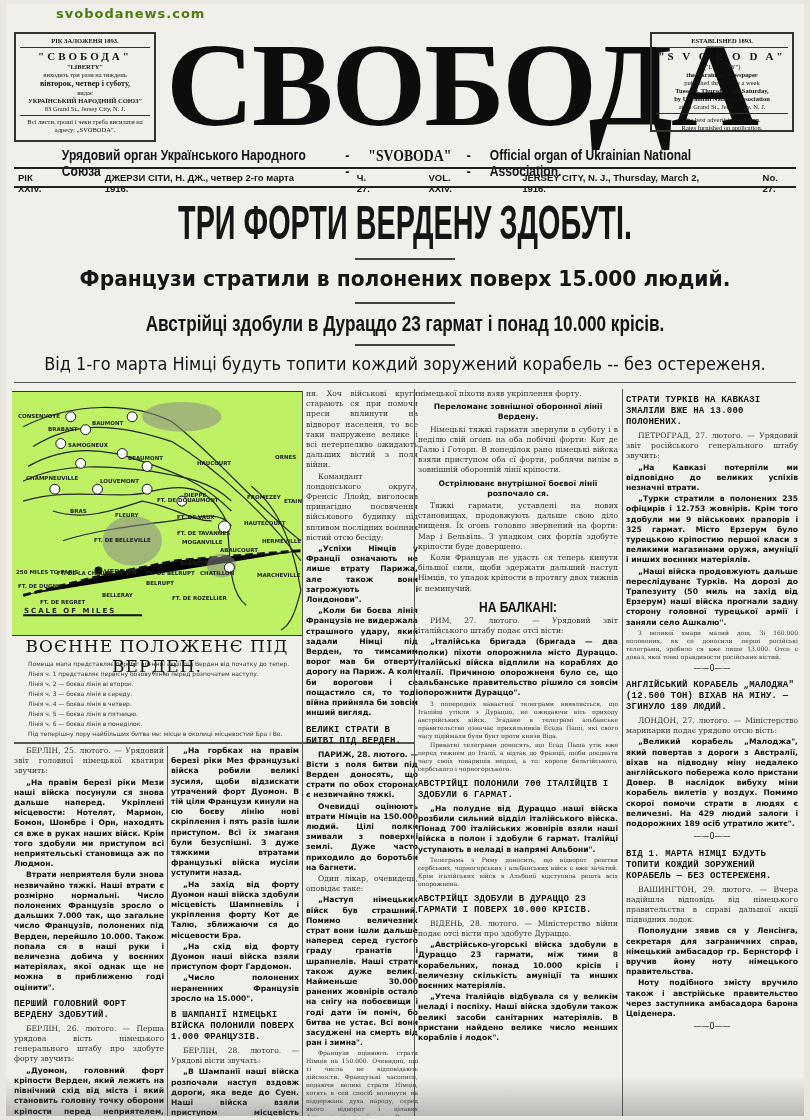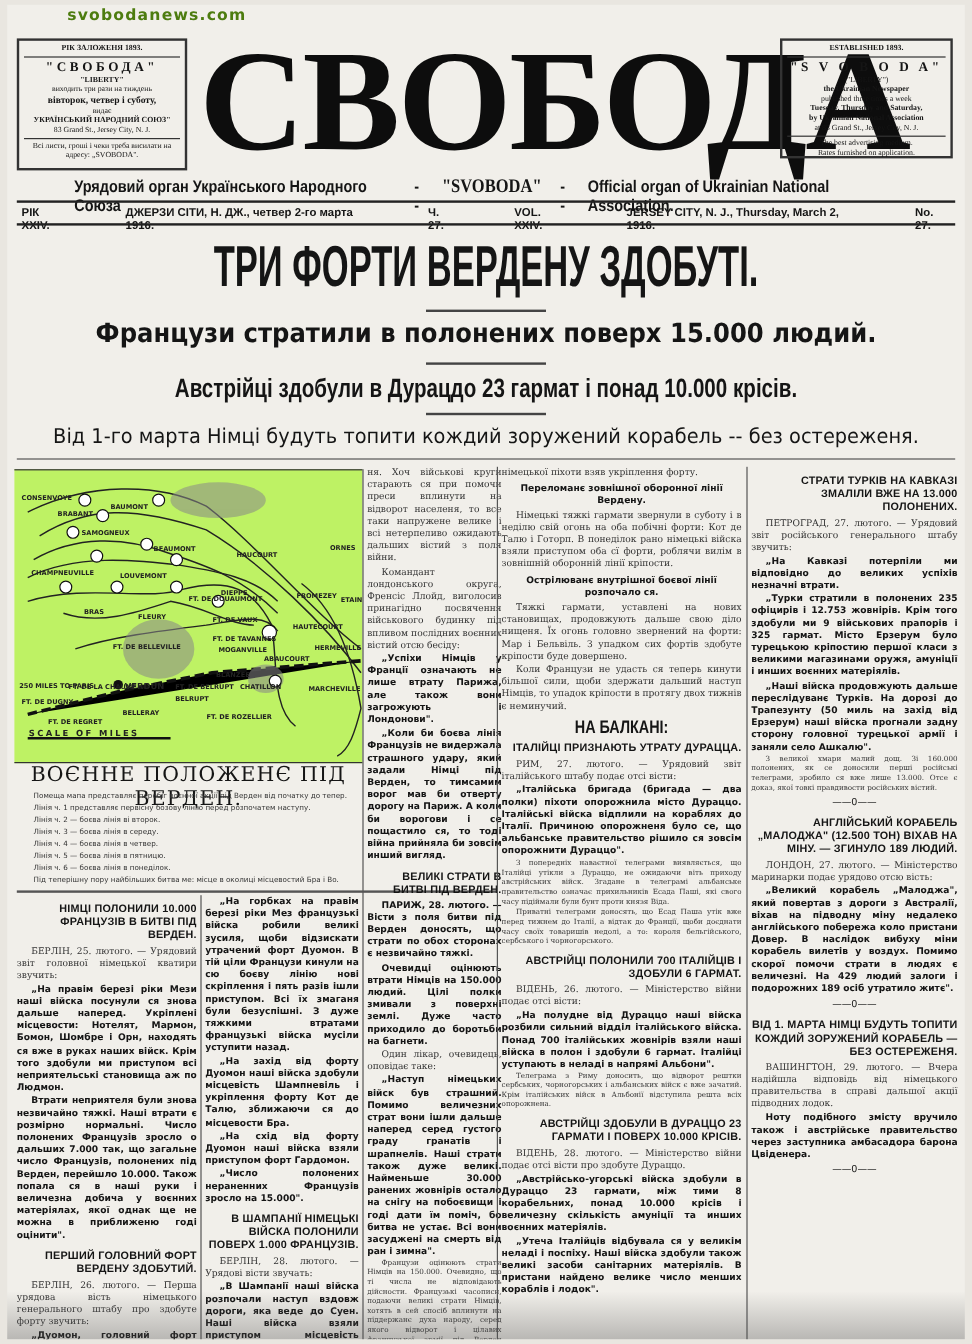--- a/index.html
+++ b/index.html
@@ -26,21 +26,21 @@
   .map { position: absolute; left: 6px; top: 387px; width: 290px; height: 245px; border-top: 1px solid #333; border-bottom: 1px solid #333; background: #bef264; overflow: hidden; }
   .map svg { width: 100%; height: 100%; }
   .maplabel { position: absolute; font: bold 5.5px "DejaVu Sans", sans-serif; color: #222; white-space: nowrap; }
   .maptitle { position: absolute; left: 6px; top: 632px; width: 290px; text-align: center; font-family: "DejaVu Serif", serif; font-size: 17px; letter-spacing: 1px; }
   .legend { position: absolute; left: 22px; top: 655px; width: 380px; font-family: "DejaVu Sans", sans-serif; font-size: 6px; line-height: 10px; color: #333; }
   .col { position: absolute; font-family: "DejaVu Sans", sans-serif; font-size: 7.6px; line-height: 10.2px; text-align: justify; overflow: hidden; }
   .col p { margin-bottom: 1px; text-indent: 12px; }
   .col .bd { font-weight: bold; }
   .col .ser { font-family: "DejaVu Serif", serif; color: #333; }
   .col .sm { font-size: 6px; line-height: 8px; color: #333; font-family: "DejaVu Serif", serif; }
-  .col h3 { font-family: Liberation Sans, sans-serif; font-size: 9px; font-weight: bold; text-align: right; line-height: 11px; margin: 6px 0 3px; letter-spacing: 0.2px; }
+  .col h3 { font-family: Liberation Mono, monospace; font-size: 9px; font-weight: bold; text-align: left; line-height: 11px; margin: 6px 0 3px; letter-spacing: 0.2px; }
   .col h4 { font-family: "DejaVu Sans", sans-serif; font-size: 7.6px; font-weight: bold; text-align: center; margin: 3px 0 2px; }
   .col h2 { font-family: "Liberation Sans", sans-serif; font-size: 15px; font-weight: bold; text-align: center; margin: 8px 0 4px; transform: scaleX(0.8); }
   .sep { text-align: center; font-size: 8px; margin: 3px 0; }
   .vrule { position: absolute; border-left: 1px solid #555; }
   .hrule { position: absolute; border-top: 2px solid #555; }
   .grime { position: absolute; left: 0; bottom: 0; width: 798px; height: 40px; background: linear-gradient(to bottom, rgba(80,80,80,0), rgba(80,80,80,0.35)); }
 </style>
 </head>
 <body>
 
@@ -187,21 +187,20 @@
     <div>Лінія ч. 2 — боєва лінія ві второк.</div>
     <div>Лінія ч. 3 — боєва лінія в середу.</div>
     <div>Лінія ч. 4 — боєва лінія в четвер.</div>
     <div>Лінія ч. 5 — боєва лінія в пятницю.</div>
     <div>Лінія ч. 6 — боєва лінія в понеділок.</div>
     <div>Під теперішну пору найбільших битва ме: місце в околиці місцевостий Бра і Во.</div>
   </div>
   <div class="hrule" style="left:8px;top:738px;width:400px"></div>
 
   <div class="col" style="left:8px;top:742px;width:150px;height:370px">
-    <h3>НІМЦІ ПОЛОНИЛИ 10.000 ФРАНЦУЗІВ В БИТВІ ПІД ВЕРДЕН.</h3>
     <p class="ser">БЕРЛІН, 25. лютого. — Урядовий звіт головної німецької кватири звучить:</p>
     <p class="bd">„На правім березі ріки Мези наші війска посунули ся знова дальше наперед. Укріплені місцевости: Нотелят, Мармон, Бомон, Шомбре і Орн, находять ся вже в руках наших війск. Крім того здобули ми приступом всі неприятельські становища аж по Людмон.</p>
     <p class="bd">Втрати неприятеля були знова незвичайно тяжкі. Наші втрати є розмірно нормальні. Число полонених Французів зросло о дальших 7.000 так, що загальне число Французів, полонених під Верден, перейшло 10.000. Також попала ся в наші руки і величезна добича у воєнних матеріялах, якої однак ще не можна в приближеню годі оцінити".</p>
     <h3>ПЕРШИЙ ГОЛОВНИЙ ФОРТ ВЕРДЕНУ ЗДОБУТИЙ.</h3>
     <p class="ser">БЕРЛІН, 26. лютого. — Перша урядова вість німецького генерального штабу про здобуте форту звучить:</p>
     <p class="bd">„Дуомон, головний форт кріпости Верден, який лежить на північний схід від міста і який становить головну точку оборони кріпости перед неприятелем, зістав здобутий вчера пополудни. Його взяв приступом 24 полк піхоти (з Брандебургії)".</p>
 
   </div>
   <div class="vrule" style="left:161px;top:742px;height:370px"></div>
 
@@ -233,27 +232,25 @@
   <div class="vrule" style="left:408px;top:385px;height:727px"></div>
 
   <div class="col" style="left:412px;top:385px;width:200px;height:727px">
     <p class="ser" style="text-indent:0">німецької піхоти взяв укріплення форту.</p>
     <h4>Переломанє зовнішної оборонної лінії Вердену.</h4>
     <p class="ser">Німецькі тяжкі гармати звернули в суботу і в неділю свій огонь на оба побічні форти: Кот де Талю і Готорп. В понеділок рано німецькі війска взяли приступом оба сї форти, роблячи вилім в зовнішній оборонній лінії кріпости.</p>
     <h4>Острілюванє внутрішної боєвої лінії розпочало ся.</h4>
     <p class="ser">Тяжкі гармати, уставлені на нових становищах, продовжують дальше свою діло нищеня. Їх огонь головно звернений на форти: Мар і Бельвіль. З упадком сих фортів здобуте кріпости буде довершено.</p>
     <p class="ser">Коли Французи не удасть ся теперь кинути більшої сили, щоби здержати дальший наступ Німців, то упадок кріпости в протягу двох тижнів є неминучий.</p>
     <h2>НА БАЛКАНІ:</h2>
-    <h3>ІТАЛІЙЦІ ПРИЗНАЮТЬ УТРАТУ ДУРАЦЦА.</h3>
     <p class="ser">РИМ, 27. лютого. — Урядовий звіт італійського штабу подає отсі вісти:</p>
     <p class="bd">„Італійська бригада (бригада — два полки) піхоти опорожнила місто Дураццо. Італійські війска відплили на кораблях до Італії. Причиною опорожненя було се, що альбанське правительство рішило ся зовсім опорожнити Дураццо".</p>
     <p class="sm">З попередніх наваєтної телеграми виявляється, що Італійці утікли з Дураццо, не ожидаючи віть приходу австрійських війск. Згадане в телеграмі альбанське правительство означає прихильників Есада Паші, які свого часу підіймали були бунт проти князя Віда.</p>
     <p class="sm">Приватні телеграми доносять, що Есад Паша утік вже перед тижнем до Італії, а відтак до Франції, щоби доєднати часу своїх товаришів недолі, а то: короля бельгійського, сербського і чорногорського.</p>
     <h3>АВСТРІЙЦІ ПОЛОНИЛИ 700 ІТАЛІЙЦІВ І ЗДОБУЛИ 6 ГАРМАТ.</h3>
-    <p class="ser">ВІДЕНЬ, 26. лютого. — Міністерство війни подає отсі вісти:</p>
     <p class="bd">„На полудне від Дураццо наші війска розбили сильний відділ італійського війска. Понад 700 італійських жовнірів взяли наші війска в полон і здобули 6 гармат. Італійці уступають в неладі в напрямі Альбони".</p>
     <p class="sm">Телеграма з Риму доносить, що відворот рештки сербських, чорногорських і альбанських війск є вже зачатий. Крім італійських війск в Альбонії відступила решта всіх опорожнена.</p>
     <h3>АВСТРІЙЦІ ЗДОБУЛИ В ДУРАЦЦО 23 ГАРМАТИ І ПОВЕРХ 10.000 КРІСІВ.</h3>
     <p class="ser">ВІДЕНЬ, 28. лютого. — Міністерство війни подає отсі вісти про здобуте Дураццо.</p>
     <p class="bd">„Австрійсько-угорські війска здобули в Дураццо 23 гармати, між тими 8 корабельних, понад 10.000 крісів і величезну скількість амуніції та инших воєнних матеріялів.</p>
     <p class="bd">„Утеча Італійців відбувала ся у великім неладі і поспіху. Наші війска здобули також великі засоби санітарних матеріялів. В пристани найдено велике число менших кораблів і лодок".</p>
   </div>
   <div class="vrule" style="left:616px;top:385px;height:727px"></div>
 
   <div class="col" style="left:620px;top:385px;width:172px;height:727px">
@@ -263,19 +260,20 @@
     <p class="bd">„Турки стратили в полонених 235 офіцирів і 12.753 жовнірів. Крім того здобули ми 9 військових прапорів і 325 гармат. Місто Ерзерум було турецькою кріпостию першої класи з великими магазинами оружя, амуніції і инших воєнних матеріялів.</p>
     <p class="bd">„Наші війска продовжують дальше переслідуванє Турків. На дорозі до Трапезунту (50 миль на захід від Ерзерум) наші війска прогнали задну сторону головної турецької армії і заняли село Ашкалю".</p>
     <p class="sm">З великої хмари малий дощ. Зі 160.000 полонених, як се доносили перші російські телеграми, зробило ся вже лише 13.000. Отсе є доказ, якої товкі правдивости російських вістий.</p>
     <div class="sep">——0——</div>
     <h3>АНГЛІЙСЬКИЙ КОРАБЕЛЬ „МАЛОДЖА" (12.500 ТОН) ВІХАВ НА МІНУ. — ЗГИНУЛО 189 ЛЮДИЙ.</h3>
     <p class="ser">ЛОНДОН, 27. лютого. — Міністерство маринарки подає урядово отсю вість:</p>
     <p class="bd">„Великий корабель „Малоджа", який повертав з дороги з Австралії, віхав на підводну міну недалеко англійського побережа коло пристани Довер. В наслідок вибуху міни корабель вилетів у воздух. Помимо скорої помочи страти в людях є величезні. На 429 людий залоги і подорожних 189 осіб утратило житє".</p>
     <div class="sep">——0——</div>
     <h3>ВІД 1. МАРТА НІМЦІ БУДУТЬ ТОПИТИ КОЖДИЙ ЗОРУЖЕНИЙ КОРАБЕЛЬ — БЕЗ ОСТЕРЕЖЕНЯ.</h3>
     <p class="ser">ВАШИНГТОН, 29. лютого. — Вчера надійшла відповідь від німецького правительства в справі дальшої акції підводних лодок.</p>
+    <p class="bd">Пополудни зявив ся у Ленсінга, секретаря для заграничних справ, німецький амбасадор гр. Бернсторф і вручив йому ноту німецького правительства.</p>
     <p class="bd">Ноту подібного змісту вручило також і австрійське правительство через заступника амбасадора барона Цвіденера.</p>
     <div class="sep">——0——</div>
 
   </div>
 
   <div class="grime"></div>
 </div>
 
 </body></html>

